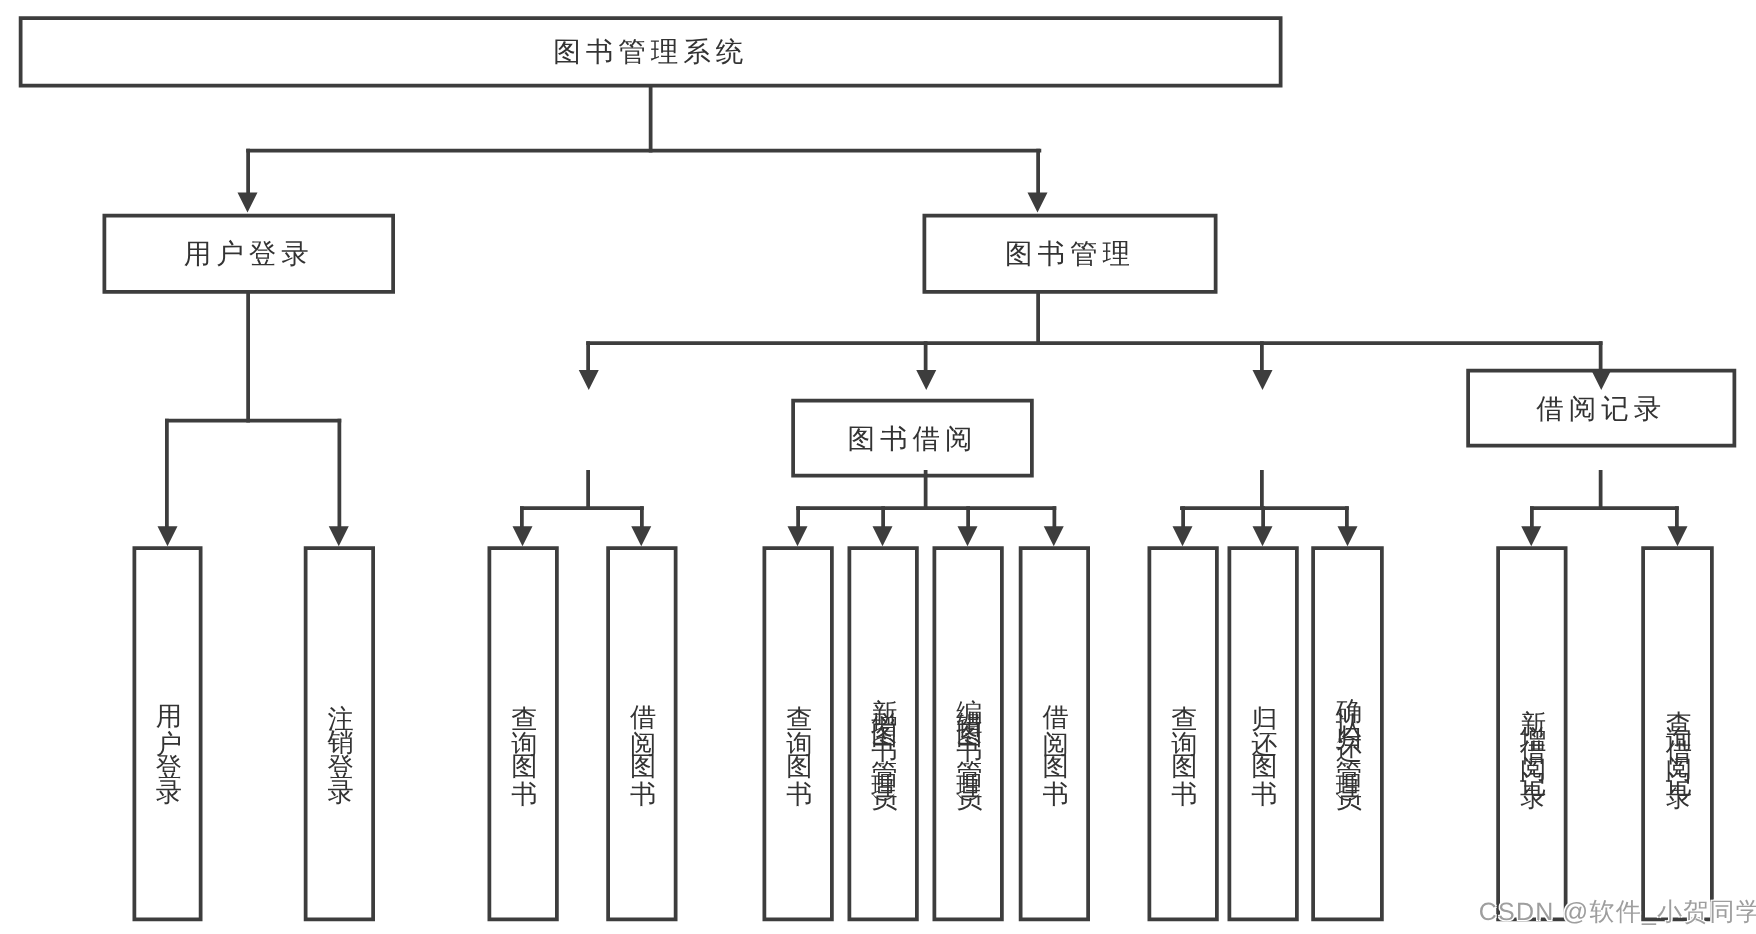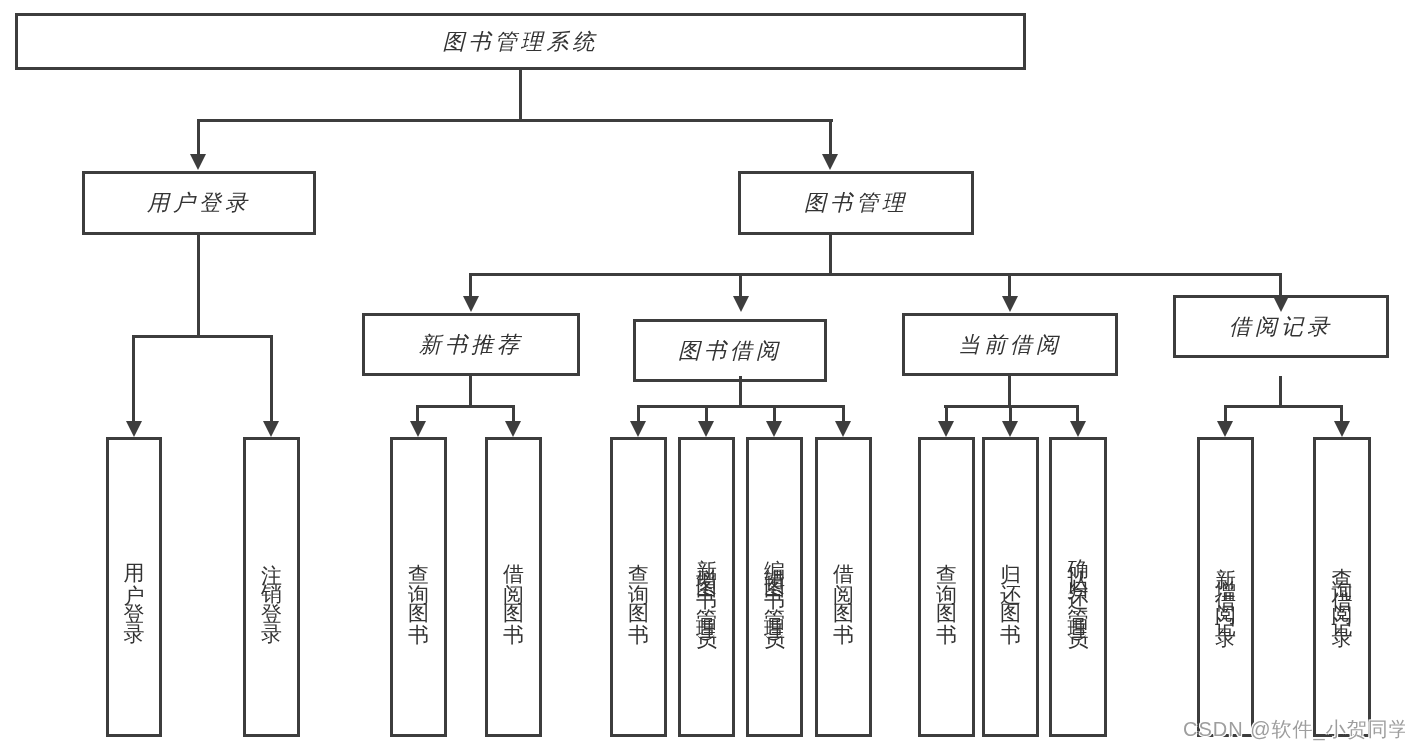--- a/index.html
+++ b/index.html
@@ -5,21 +5,21 @@
   html,body{margin:0;padding:0;background:#ffffff;}
   #stage{
     position:relative;width:1405px;height:747px;background:#ffffff;overflow:hidden;
     font-family:"Liberation Sans","DejaVu Sans",sans-serif;color:#2f2f2f;
   }
   .box{
     position:absolute;box-sizing:border-box;border:3px solid #3d3d3d;background:#ffffff;
     display:flex;align-items:center;justify-content:center;
   }
   .hlabel{
-    font-size:22px;letter-spacing:4px;color:#333333;white-space:nowrap;line-height:1;font-style:italic;
+    font-size:22px;letter-spacing:4px;color:#333333;white-space:nowrap;line-height:1;
   }
   .vlabel{
     writing-mode:vertical-rl;text-orientation:mixed;
     font-size:21px;color:#333333;line-height:1.05;white-space:nowrap;
   }
   .ls4{letter-spacing:20px;}
   .ls6{letter-spacing:12px;}
   .ls9{letter-spacing:10px;}
   .line{position:absolute;background:#3d3d3d;}
   .arrow{
@@ -42,28 +42,22 @@
     <span class="hlabel">图书管理系统</span>
   </div>
 
   <div class="box" style="left:82px;top:171px;width:234px;height:64px">
     <span class="hlabel">用户登录</span>
   </div>
   <div class="box" style="left:738px;top:171px;width:236px;height:64px">
     <span class="hlabel">图书管理</span>
   </div>
 
-  <div class="box" style="left:362px;top:313px;width:218px;height:63px">
-    <span class="hlabel">新书推荐</span>
-  </div>
   <div class="box" style="left:633px;top:319px;width:194px;height:63px">
     <span class="hlabel">图书借阅</span>
-  </div>
-  <div class="box" style="left:902px;top:313px;width:216px;height:63px">
-    <span class="hlabel">当前借阅</span>
   </div>
   <div class="box" style="left:1173px;top:295px;width:216px;height:63px">
     <span class="hlabel">借阅记录</span>
   </div>
 
   <div class="box" style="left:106px;top:437px;width:56px;height:300px">
     <span class="vlabel ls4">用户登录</span>
   </div>
   <div class="box" style="left:243px;top:437px;width:57px;height:300px">
     <span class="vlabel ls4">注销登录</span>

